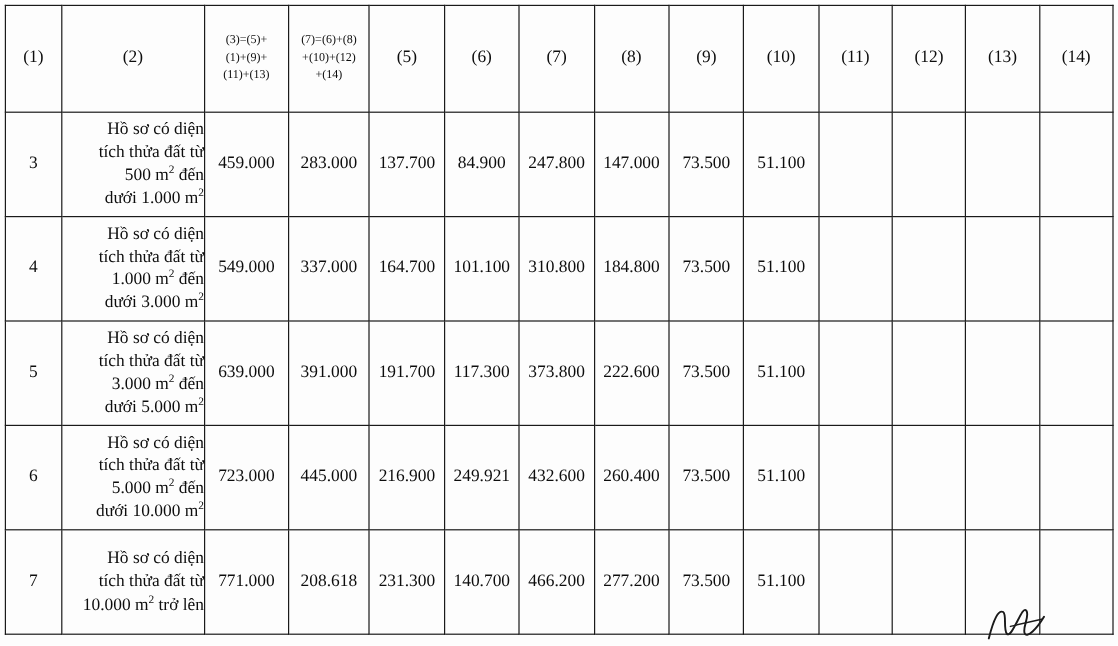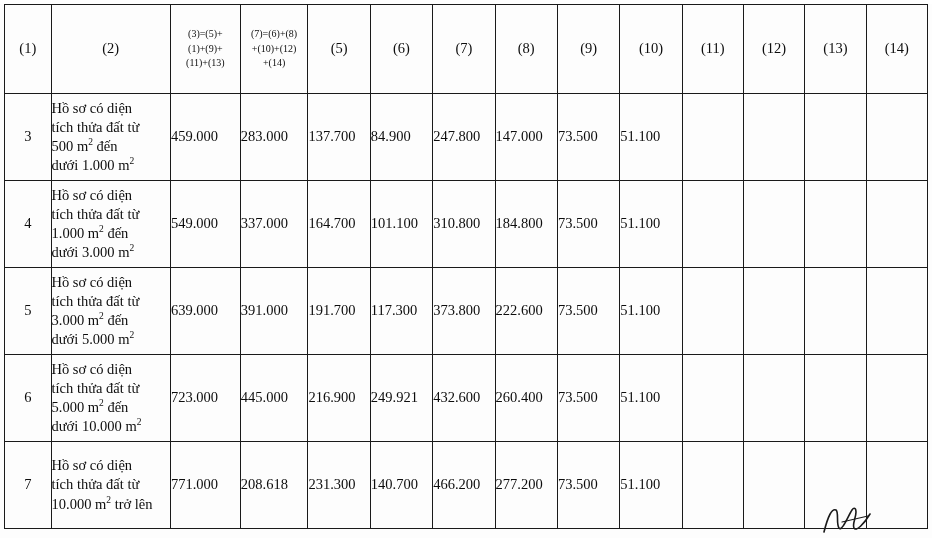--- a/index.html
+++ b/index.html
@@ -54,27 +54,27 @@
     padding: 0 2px;
     white-space: nowrap;
   }
   
   .row td { height: 86px; }
   .cell-idx {
     text-align: center;
     font-size: 15px;
   }
   .cell-desc {
-    text-align: left;
+    text-align: right;
     padding: 4px 6px 4px 8px;
     font-size: 14.6px;
     line-height: 1.5;
   }
   .cell-num {
-    text-align: left;
+    text-align: center;
     padding-right: 7px;
     font-size: 15px;
     white-space: nowrap;
   }
   .cell-blank { }
   sup {
     font-size: 9.5px;
     vertical-align: super;
     line-height: 0;
   }

